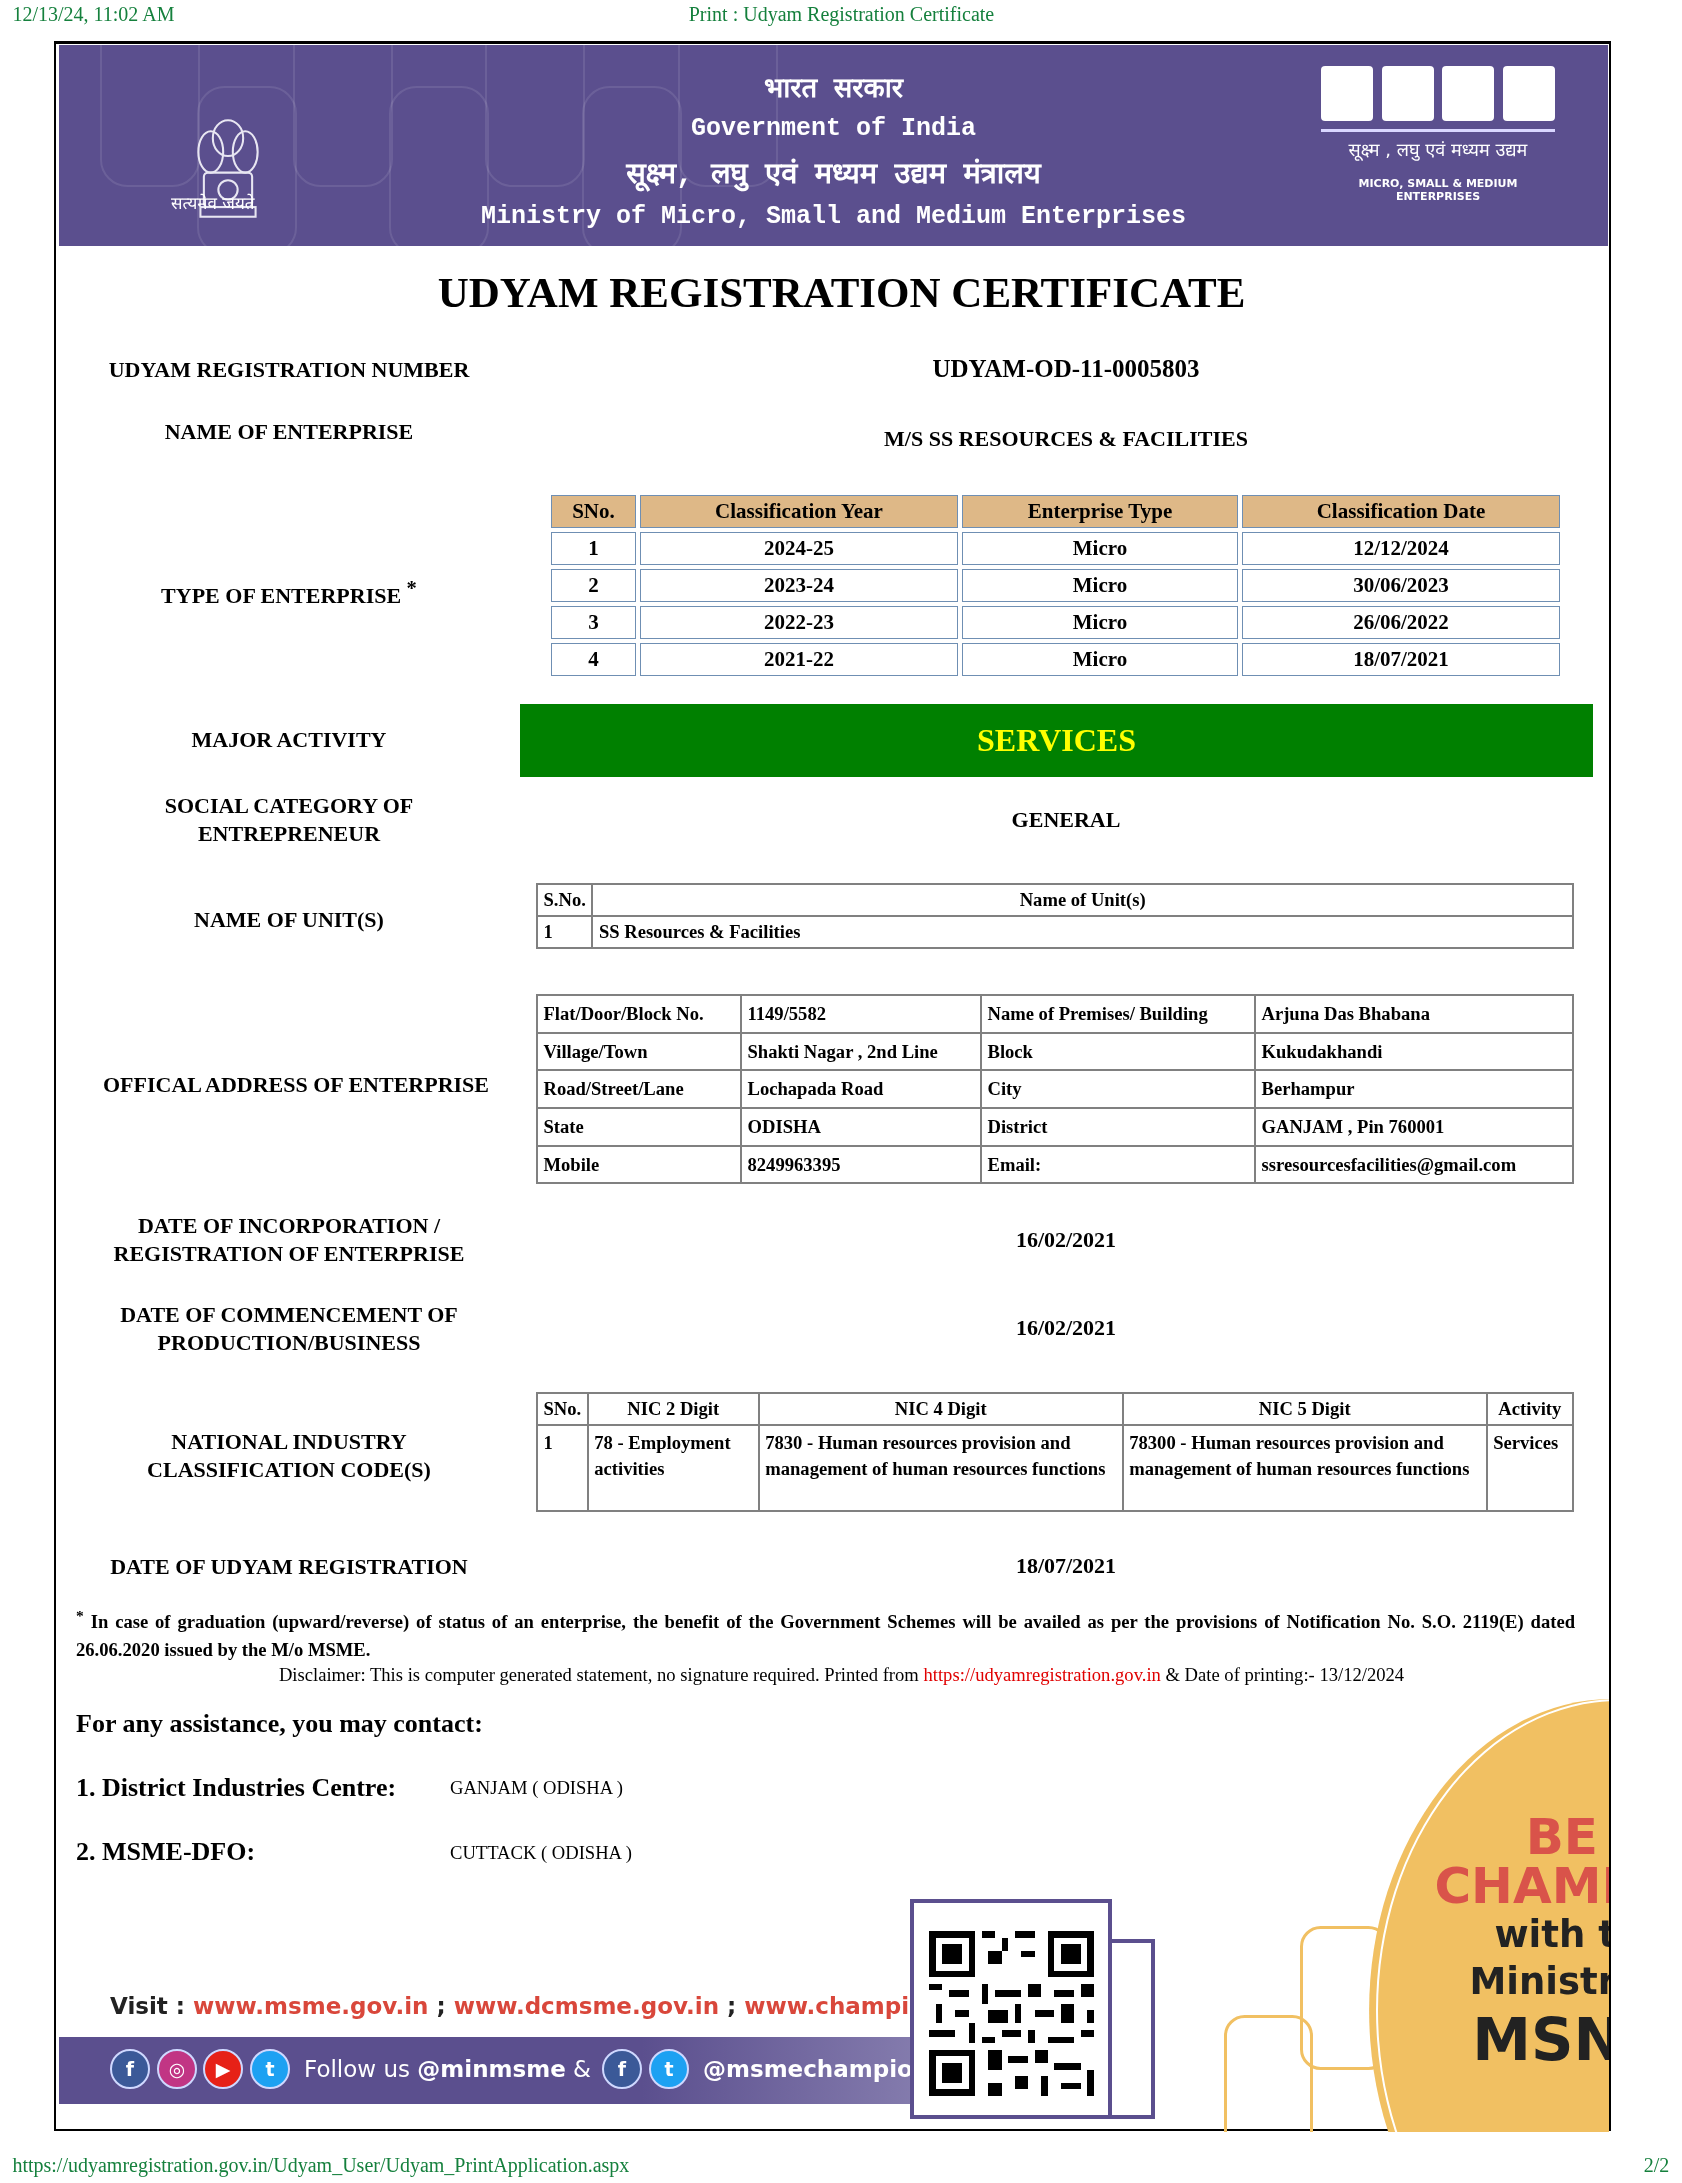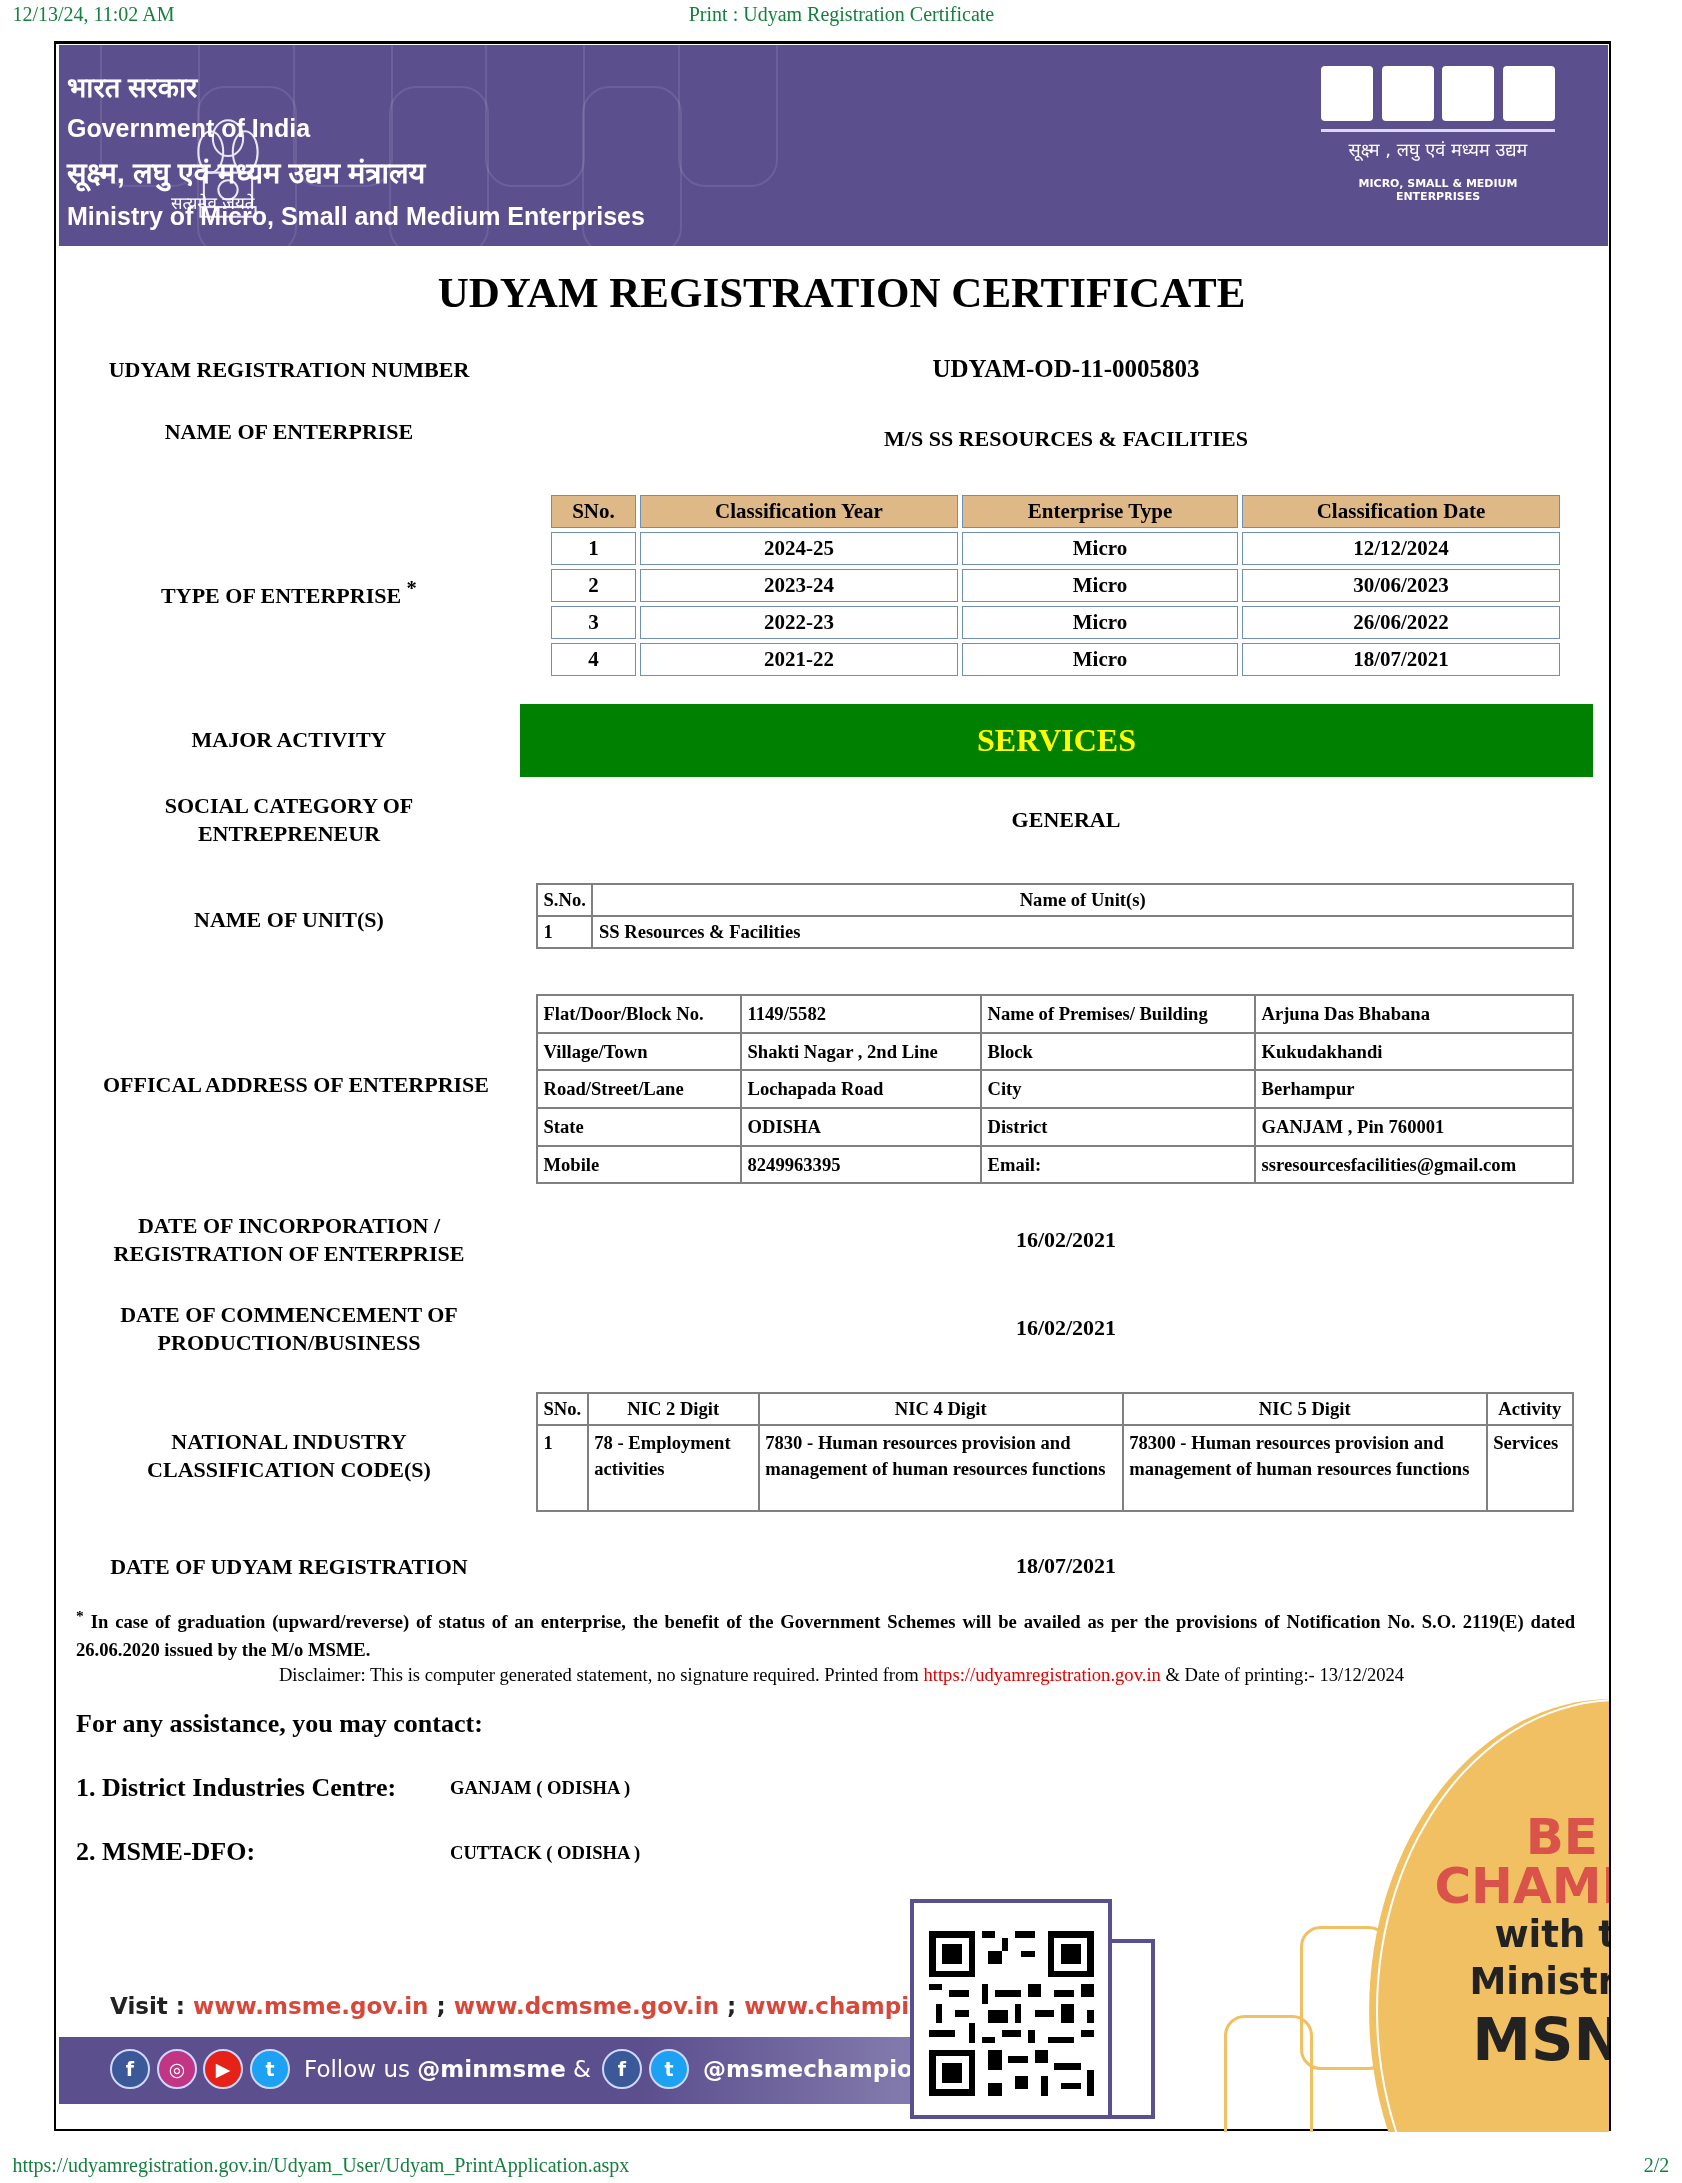--- a/index.html
+++ b/index.html
@@ -2,21 +2,21 @@
 <html style="font-size:11px"><head>
 <meta charset="utf-8">
 <style>
   html, body { margin:0; padding:0; background:#fff; }
   body { width:1683px; height:2183px; position:relative; overflow:hidden; font-family:"Liberation Serif", serif; color:#000; }
   .abs { position:absolute; }
   .print-hdr { font-family:Liberation Serif, serif; font-size:20px; color:#15803d; }
   .frame { position:absolute; left:54px; top:41px; width:1557px; height:2090px; border:2.1px solid #000; border-top-width:3.4px; box-sizing:border-box; }
   .banner { position:absolute; left:59px; top:45px; width:1549px; height:201px; background:#5b4f8e; overflow:hidden; }
   .banner .hex { position:absolute; border:2.1px solid rgba(255,255,255,0.10); width:96px; height:165px; border-radius:27.5px; }
-  .banner-text { position:absolute; left:0; width:100%; text-align:left; color:#fff; font-family:Liberation Sans, sans-serif; font-weight:bold;padding-left:8px; }
+  .banner-text { position:absolute; left:0; width:100%; text-align:center; color:#fff; font-family:Liberation Mono, monospace; font-weight:bold; }
   .emblem { position:absolute; left:131px; top:69px; width:76px; height:131px; }
   .msme-logo { position:absolute; left:1331px; top:66px; width:234px; }
   .msme-letters { display:flex; gap:8.3px; height:55px; }
   .msme-letters span { flex:1; background:#fff; border-radius:4.1px; }
   .title { position:absolute; left:0; width:1683px; top:268px; text-align:center; font-size:43px; font-weight:bold; }
   .lbl { position:absolute; font-weight:bold; font-size:22px; text-align:center; width:440px; left:69px; line-height:27.5px; }
   .val { position:absolute; font-weight:bold; font-size:22px; text-align:center; left:523px; width:1086px; }
   table { border-collapse:separate; font-family:"Liberation Serif", serif; }
   .cls-table { position:absolute; left:547px; top:491px; border-spacing:4.1px; }
   .cls-table th, .cls-table td { border:1.4px solid #6f8fb3; font-weight:bold; font-size:21px; text-align:center; height:29px; }
@@ -27,21 +27,21 @@
   .units-table { left:536px; top:883px; width:1038px; }
   .addr-table { left:536px; top:994px; width:1038px; }
   .addr-table td { height:27.5px; vertical-align:middle; }
   .nic-table { left:536px; top:1392px; width:1038px; }
   .nic-table th { text-align:center; font-weight:bold; }
   .footnote { position:absolute; left:76px; top:1602px; width:1499px; font-weight:bold; font-size:18.6px; line-height:27.5px; text-align:justify; }
   .disclaimer { position:absolute; left:0; width:1683px; top:1664px; text-align:center; font-size:18.6px; }
   .disclaimer a { color:#e00000; text-decoration:none; }
   .contact-h { position:absolute; left:76px; top:1709px; font-size:26px; font-weight:bold; }
   .contact-row { position:absolute; left:76px; font-size:26px; font-weight:bold; }
-  .contact-val { position:absolute; left:450px; font-size:18.6px; font-weight:bold; }
+  .contact-val { position:absolute; left:450px; font-size:18.6px; font-weight:normal; }
   .visit { position:absolute; left:110px; top:1993px; font-family:"DejaVu Sans", sans-serif; font-weight:bold; font-size:23px; color:#222; white-space:nowrap; }
   .visit .link { color:#d9473b; }
   .follow-bar { position:absolute; left:59px; top:2037px; width:1059px; height:67px; background:linear-gradient(90deg,#5b4f8e 0%,#5b4f8e 55%,#a29cc4 100%); }
   .social { position:absolute; top:12.4px; width:40px; height:40px; border-radius:50%; border:2.1px solid #cfd8ff; color:#fff; font-family:"DejaVu Sans", sans-serif; font-weight:bold; font-size:19px; display:flex; align-items:center; justify-content:center; box-sizing:border-box; }
   .follow-text { position:absolute; top:19px; color:#fff; font-family:"DejaVu Sans", sans-serif; font-size:23px; white-space:nowrap; }
   .qr-card { position:absolute; left:910px; top:1899px; width:202px; height:220px; background:#fff; border:4.8px solid #5b4f8e; box-sizing:border-box; }
   .qr-back { position:absolute; left:1100px; top:1939px; width:55px; height:180px; border:4.8px solid #5b4f8e; border-left:none; background:#fff; box-sizing:border-box; }
   .qr { position:absolute; left:15px; top:27.5px; width:165px; height:165px; }
   .champ { position:absolute; left:1355px; top:1698px; width:481px; height:619px; background:#f1c062; border-radius:50%; border:2.8px solid #fff; box-shadow:-6.9px 0 0 #f1c062; }
   .champ-text { position:absolute; right:80px; text-align:right; font-family:"DejaVu Sans", sans-serif; font-weight:bold; white-space:nowrap; }

